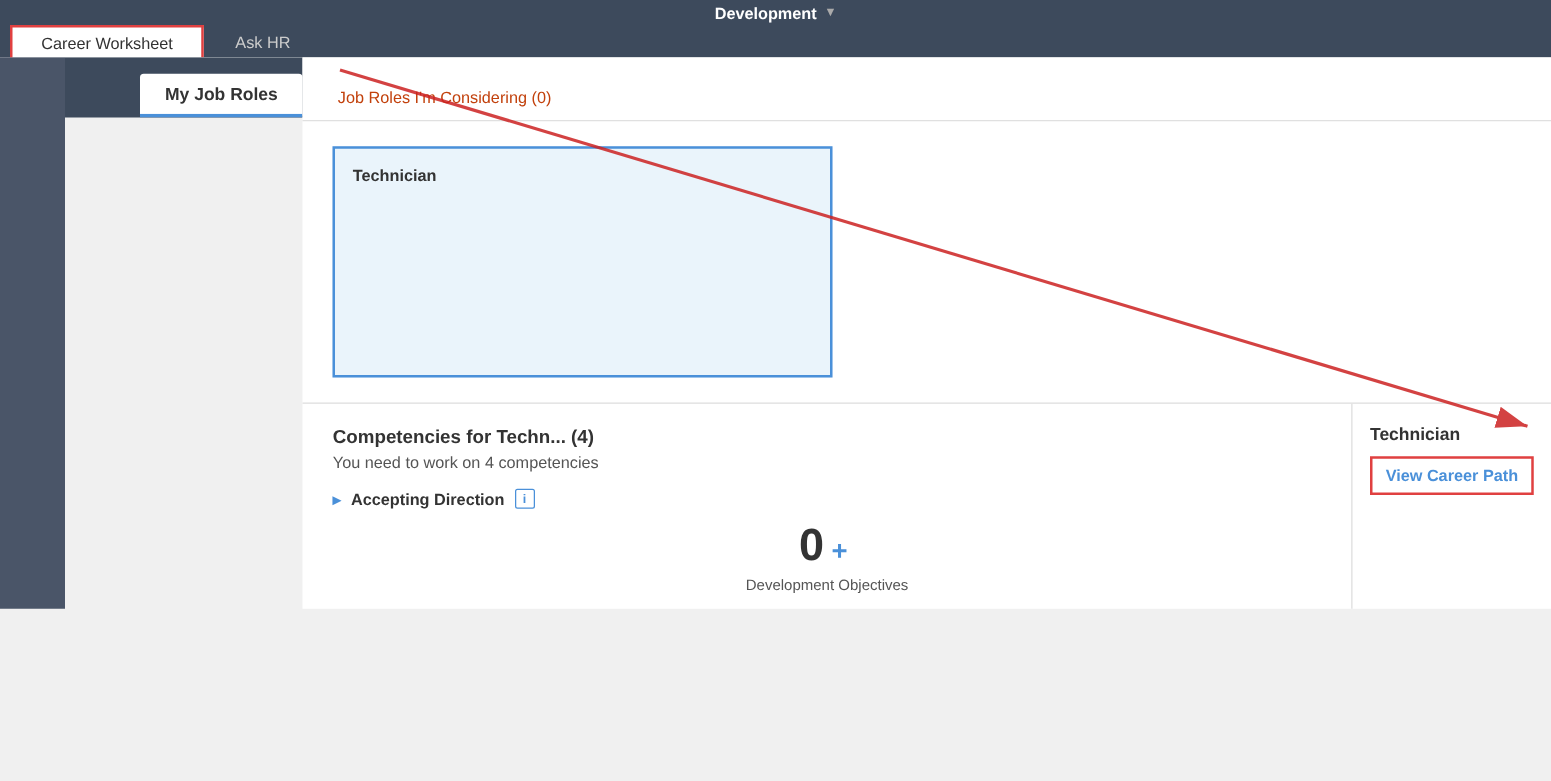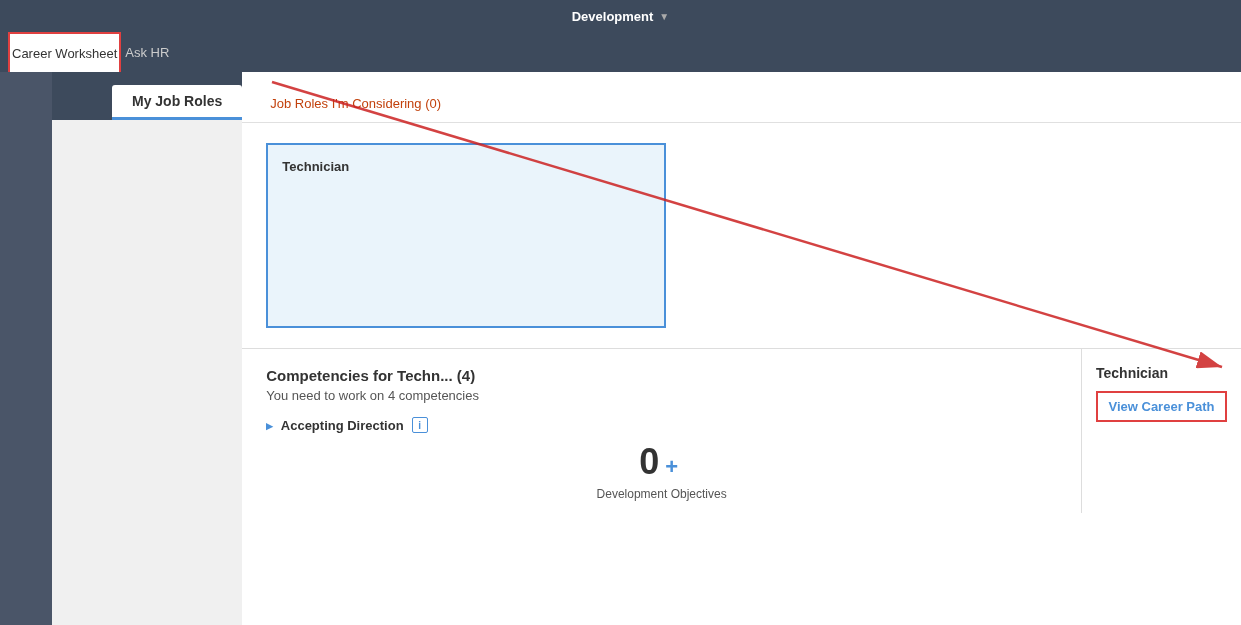--- a/index.html
+++ b/index.html
@@ -22,21 +22,21 @@
     
     .tab-bar {
       background: #3d4a5c;
       height: 40px;
       display: flex;
       align-items: stretch;
       padding-left: 8px;
       gap: 2px;
     }
     .tab-item {
-      padding: 0 2px;
+      padding: 0 23px;
       display: flex;
       align-items: center;
       color: #ccc;
       font-size: 13px;
       cursor: pointer;
       border: none;
       background: transparent;
     }
     .tab-item.active {
       background: #fff;
@@ -173,21 +173,21 @@
       top: 0;
       left: 0;
       width: 100%;
       height: 100%;
       pointer-events: none;
     }
 
     .full-wrapper {
       display: flex;
       flex-direction: column;
-      height: 625px;
+      height: 487px;
     }
     .content-row {
       display: flex;
       flex: 1;
     }
     .sidebar-strip {
       width: 52px;
       background: #4a5568;
       flex-shrink: 0;
     }

